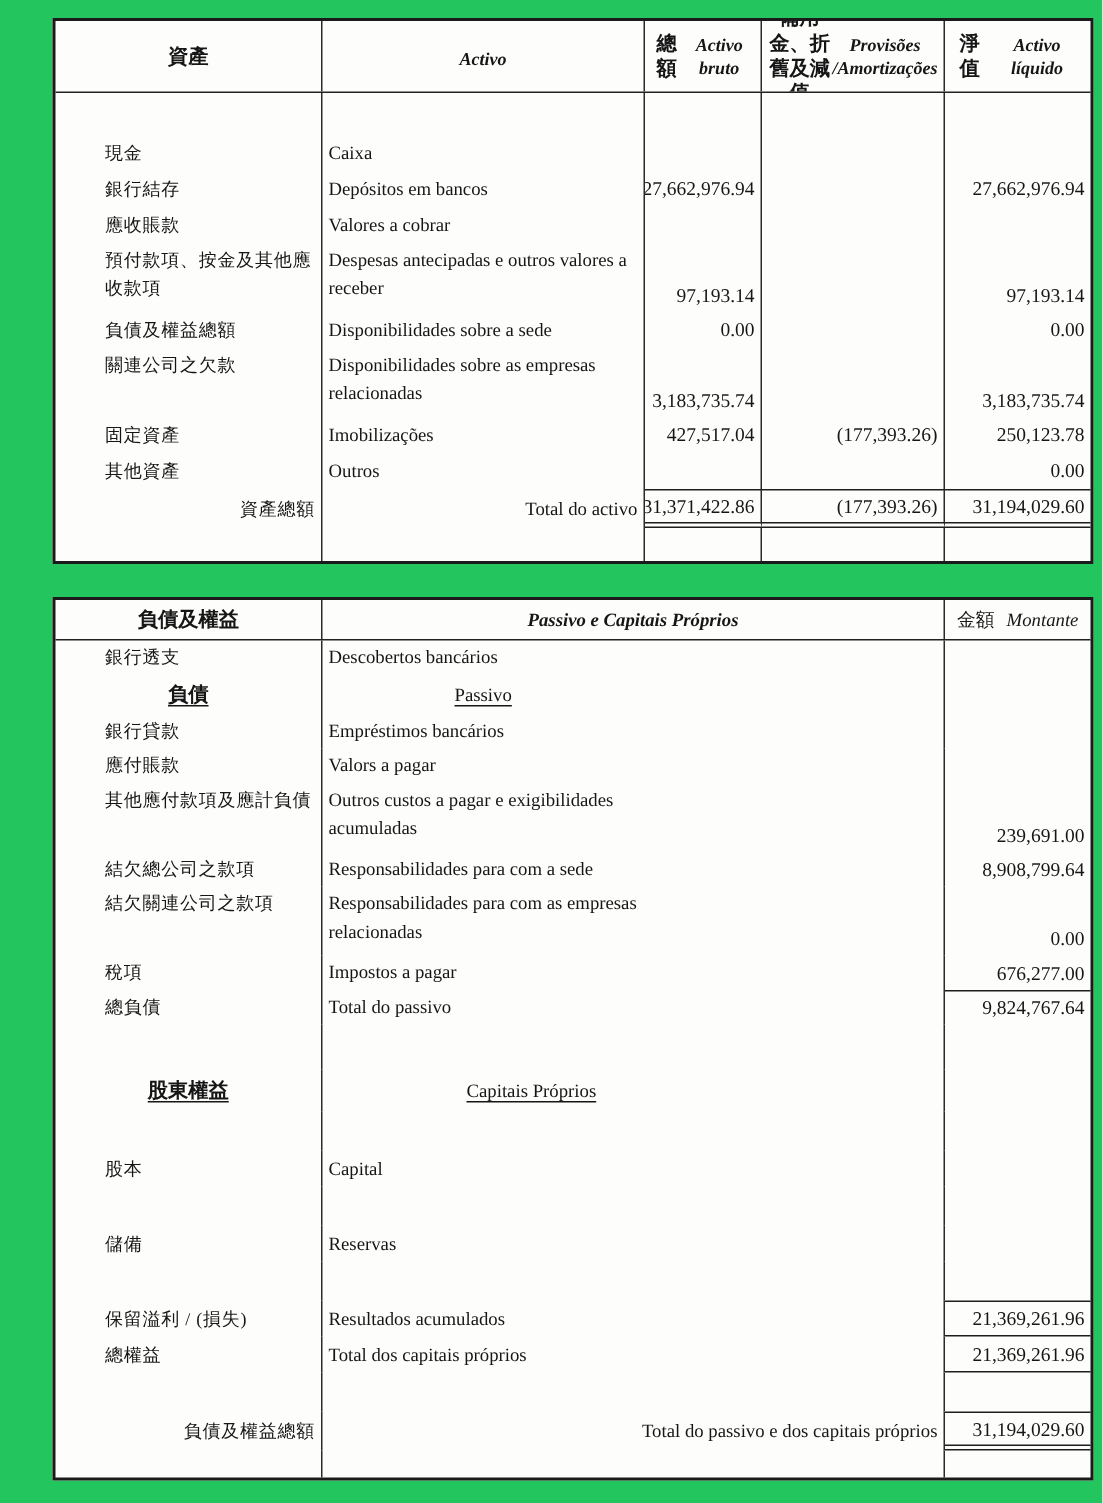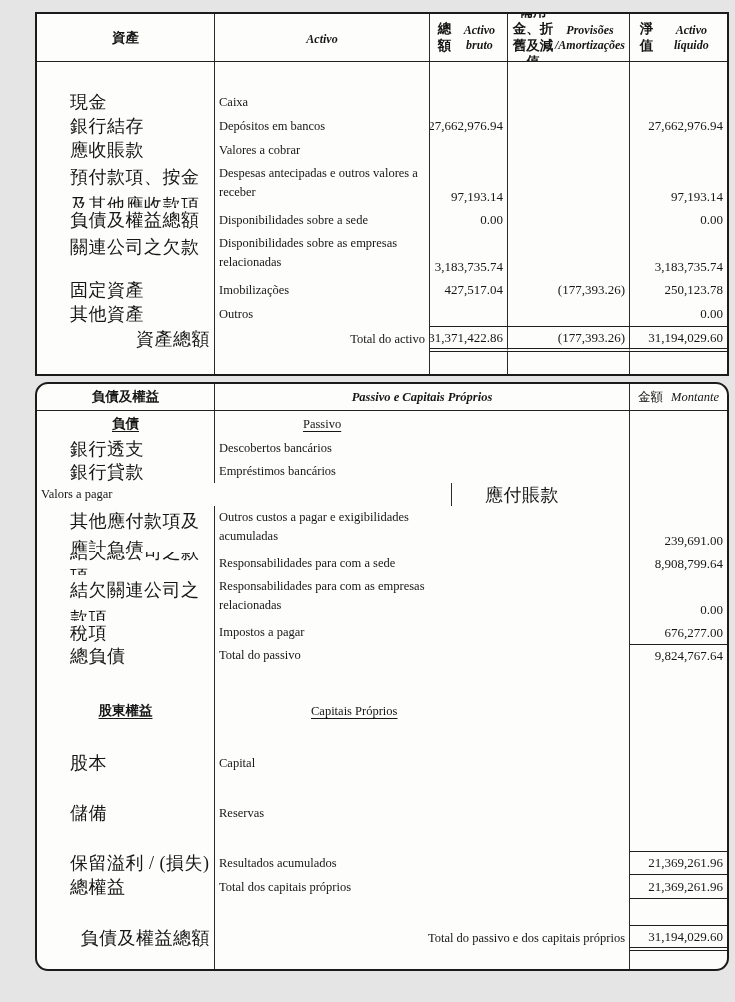--- a/index.html
+++ b/index.html
@@ -1,35 +1,35 @@
 <!DOCTYPE html>
 <html><head>
 <meta charset="utf-8">
 <style>
   * { margin:0; padding:0; box-sizing:border-box; }
   html,body { background:#ffffff; }
   .page {
-    position:relative; width:735px; height:1002px; background:#e5e5e5;
+    position:relative; width:735px; height:1002px; background:#22c55e;
     font-family:"Liberation Serif","DejaVu Serif",serif; color:#161616;
   }
   .tbl { position:absolute; left:35px; width:694px; border:2px solid #1b1b1b; background:#fdfdfc; }
   .tbl1 { top:12px; }
-  .tbl2 { top:382px;border-radius:13px; }
+  .tbl2 { top:398px; }
   .tr { display:flex; width:100%; }
   .c { border-right:1px solid #2a2a2a; display:flex; align-items:center; padding:0 4px; overflow:hidden; }
   .c.last { border-right:none; }
   
   .w1{width:178px}.w2{width:215px}.w3{width:78px}.w4{width:122px}.w5{width:97px}
   
   .cA{width:178px}.cB{width:415px}.cC{width:97px}
   
   .h48{height:48px}.h28{height:28px}.h27{height:27px}.h26{height:26px}
   .h24{height:24px}.h23{height:23px}.h46{height:46px}.h30{height:30px}
   .h22{height:22px}.h18{height:18px}
-  .zh { font-size:18px; letter-spacing:0.5px;padding-left:33px; }
+  .zh { font-size:12px; letter-spacing:0.5px;padding-left:33px; }
   .pt { font-size:12.5px; }
   .num { font-size:13px; justify-content:flex-end; text-align:center; font-variant-numeric:tabular-nums; }
   .hdrrow { border-bottom:1.5px solid #222; }
   .hdr-zh { font-weight:bold; font-size:13.5px; }
   .hdr-pt { font-style:italic; font-weight:bold; font-size:12px; }
   .hstack { justify-content:center; align-items:center; gap:1px; text-align:center; line-height:1.25; }
   .htop { align-items:center; justify-content:center; padding-top:3px; align-self:stretch; }
   .center { justify-content:center; text-align:center; }
   .ra { justify-content:flex-end; text-align:right; }
   .tall .lab { align-items:flex-start; padding-top:2px; line-height:1.55; }
@@ -177,45 +177,45 @@
       </div>
       <div class="c cB center" style="align-items:center;">
         <span class="hdr-pt" style="font-size:12.5px;">Passivo e Capitais Próprios</span>
       </div>
       <div class="c cC center gap8 last">
         <span class="amtzh">金額</span>
         <span class="mont">Montante</span>
       </div>
     </div>
 
+    <div class="tr h23">
+      <div class="c cA zh lab">銀行透支</div>
+      <div class="c cB pt lab">Descobertos bancários</div>
+      <div class="c cC num last"></div>
+    </div>
+
     <div class="tr h26">
       <div class="c cA center">
         <span class="seczh ul">負債</span>
       </div>
       <div class="c cB indentP">
         <span class="secpt ul">Passivo</span>
       </div>
       <div class="c cC num last"></div>
     </div>
 
     <div class="tr h23">
-      <div class="c cA zh lab">銀行透支</div>
-      <div class="c cB pt lab">Descobertos bancários</div>
-      <div class="c cC num last"></div>
-    </div>
-
-    <div class="tr h23">
       <div class="c cA zh lab">銀行貸款</div>
       <div class="c cB pt lab">Empréstimos bancários</div>
       <div class="c cC num last"></div>
     </div>
 
     <div class="tr h23">
+      <div class="c cA zh lab">應付賬款</div>
       <div class="c cB pt lab">Valors a pagar</div>
-      <div class="c cA zh lab">應付賬款</div>
       <div class="c cC num last"></div>
     </div>
 
     <div class="tr h46 tall">
       <div class="c cA zh lab">其他應付款項及應計負債</div>
       <div class="c cB pt lab">
           <span class="ptwrap">Outros custos a pagar e exigibilidades acumuladas</span>
         </div>
       <div class="c cC num last">239,691.00</div>
     </div>

